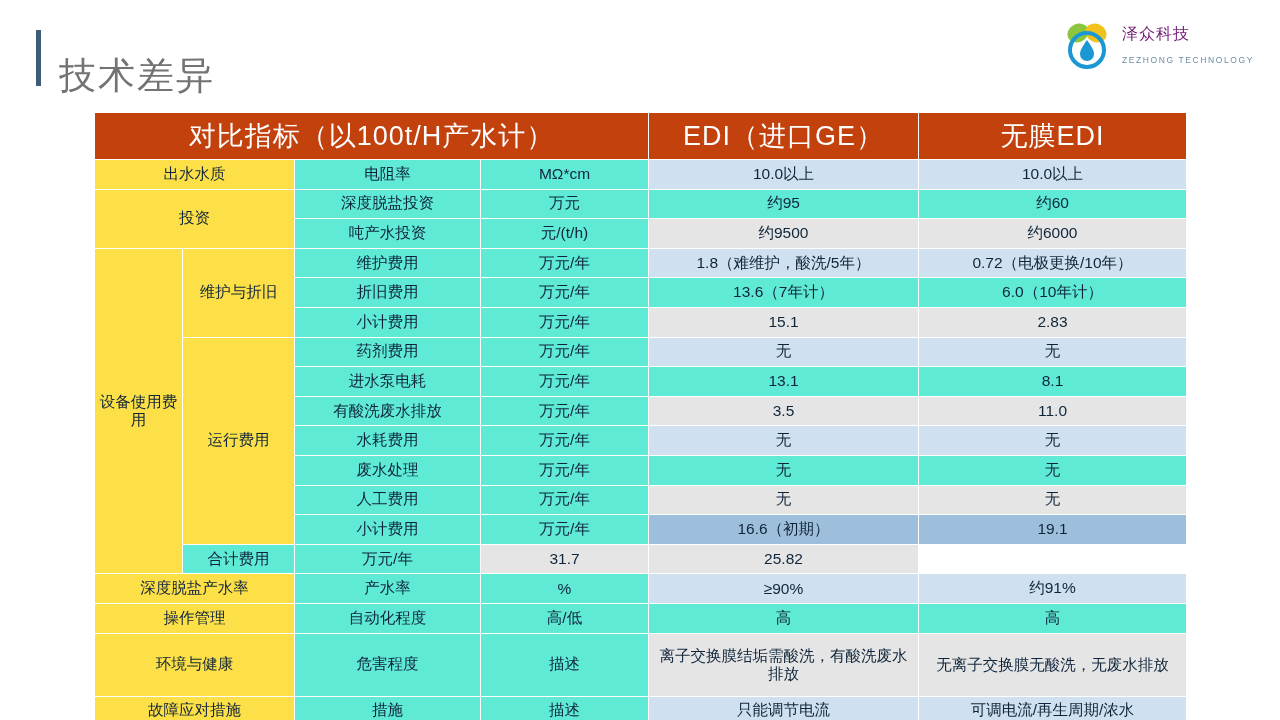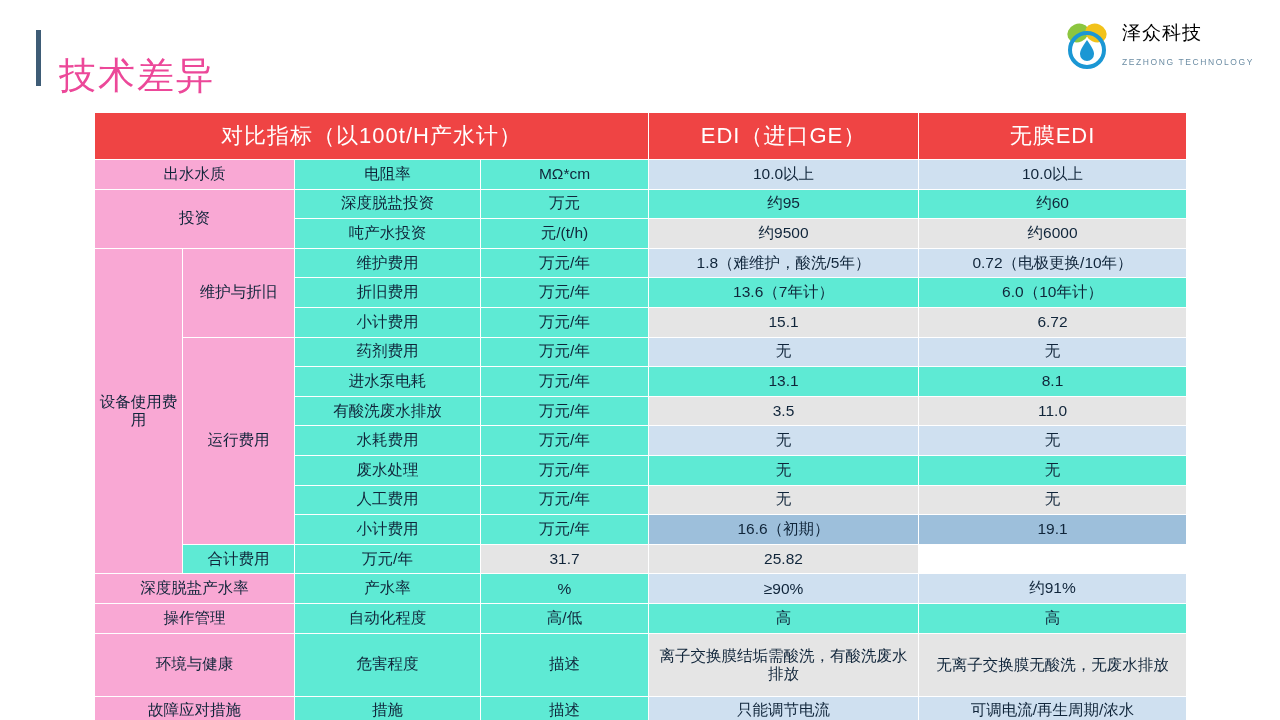--- a/index.html
+++ b/index.html
@@ -28,21 +28,21 @@
     align-items: center;
   }
   .title-bar {
     width: 5px;
     height: 56px;
     background: #3e5c76;
     margin-right: 18px;
   }
   .title-text {
     font-size: 37px;
-    color: #ec4899;
+    color: #737373;
     letter-spacing: 2px;
     line-height: 1;
     margin-top: 35px;
   }
   
   .logo {
     position: absolute;
     right: 26px;
     top: 18px;
     display: flex;
@@ -53,22 +53,22 @@
     height: 54px;
     margin-right: 8px;
     position: relative;
   }
   .logo-text-wrap {
     display: flex;
     flex-direction: column;
     justify-content: center;
   }
   .logo-cn {
-    font-size: 19px;
-    color: #000000;
+    font-size: 16px;
+    color: #701a75;
     letter-spacing: 1px;
     line-height: 1.1;
   }
   .logo-en {
     font-size: 8.5px;
     color: #6b8ca3;
     letter-spacing: 1.6px;
     margin-top: 13px;
   }
   
@@ -85,36 +85,36 @@
   }
   td, th {
     border: 1px solid #ffffff;
     text-align: center;
     vertical-align: middle;
     font-weight: normal;
     color: #10253a;
     padding: 0;
   }
   thead th {
-    background: #ef4444;
+    background: #c2410c;
     color: #ffffff;
-    font-size: 22px;
+    font-size: 27px;
     height: 46px;
     letter-spacing: 1px;
   }
   tbody td {
     font-size: 15.5px;
     height: 28.6px;
   }
   .band-a { background: #cfe0f0; }
   .band-b { background: #5eead4; }
   .band-c { background: #e5e5e5; }
   .band-d { background: #9dbfdb; }
   .lbl {
-    background: #f9a8d4;
+    background: #fde047;
   }
   .sub {
     background: #5eead4;
   }
   .two-line {
     line-height: 1.15;
     padding: 3px 4px;
   }
   .tall {
     height: 56px;
@@ -197,21 +197,21 @@
         <tr>
           <td class="sub">折旧费用</td>
           <td class="sub">万元/年</td>
           <td class="band-b">13.6（7年计）</td>
           <td class="band-b">6.0（10年计）</td>
         </tr>
         <tr>
           <td class="sub">小计费用</td>
           <td class="sub">万元/年</td>
           <td class="band-c">15.1</td>
-          <td class="band-c">6.72</td>
+          <td class="band-c">2.83</td>
         </tr>
         <tr>
           <td class="lbl" rowspan="7">运行费用</td>
           <td class="sub">药剂费用</td>
           <td class="sub">万元/年</td>
           <td class="band-a">无</td>
           <td class="band-a">无</td>
         </tr>
         <tr>
           <td class="sub">进水泵电耗</td>

